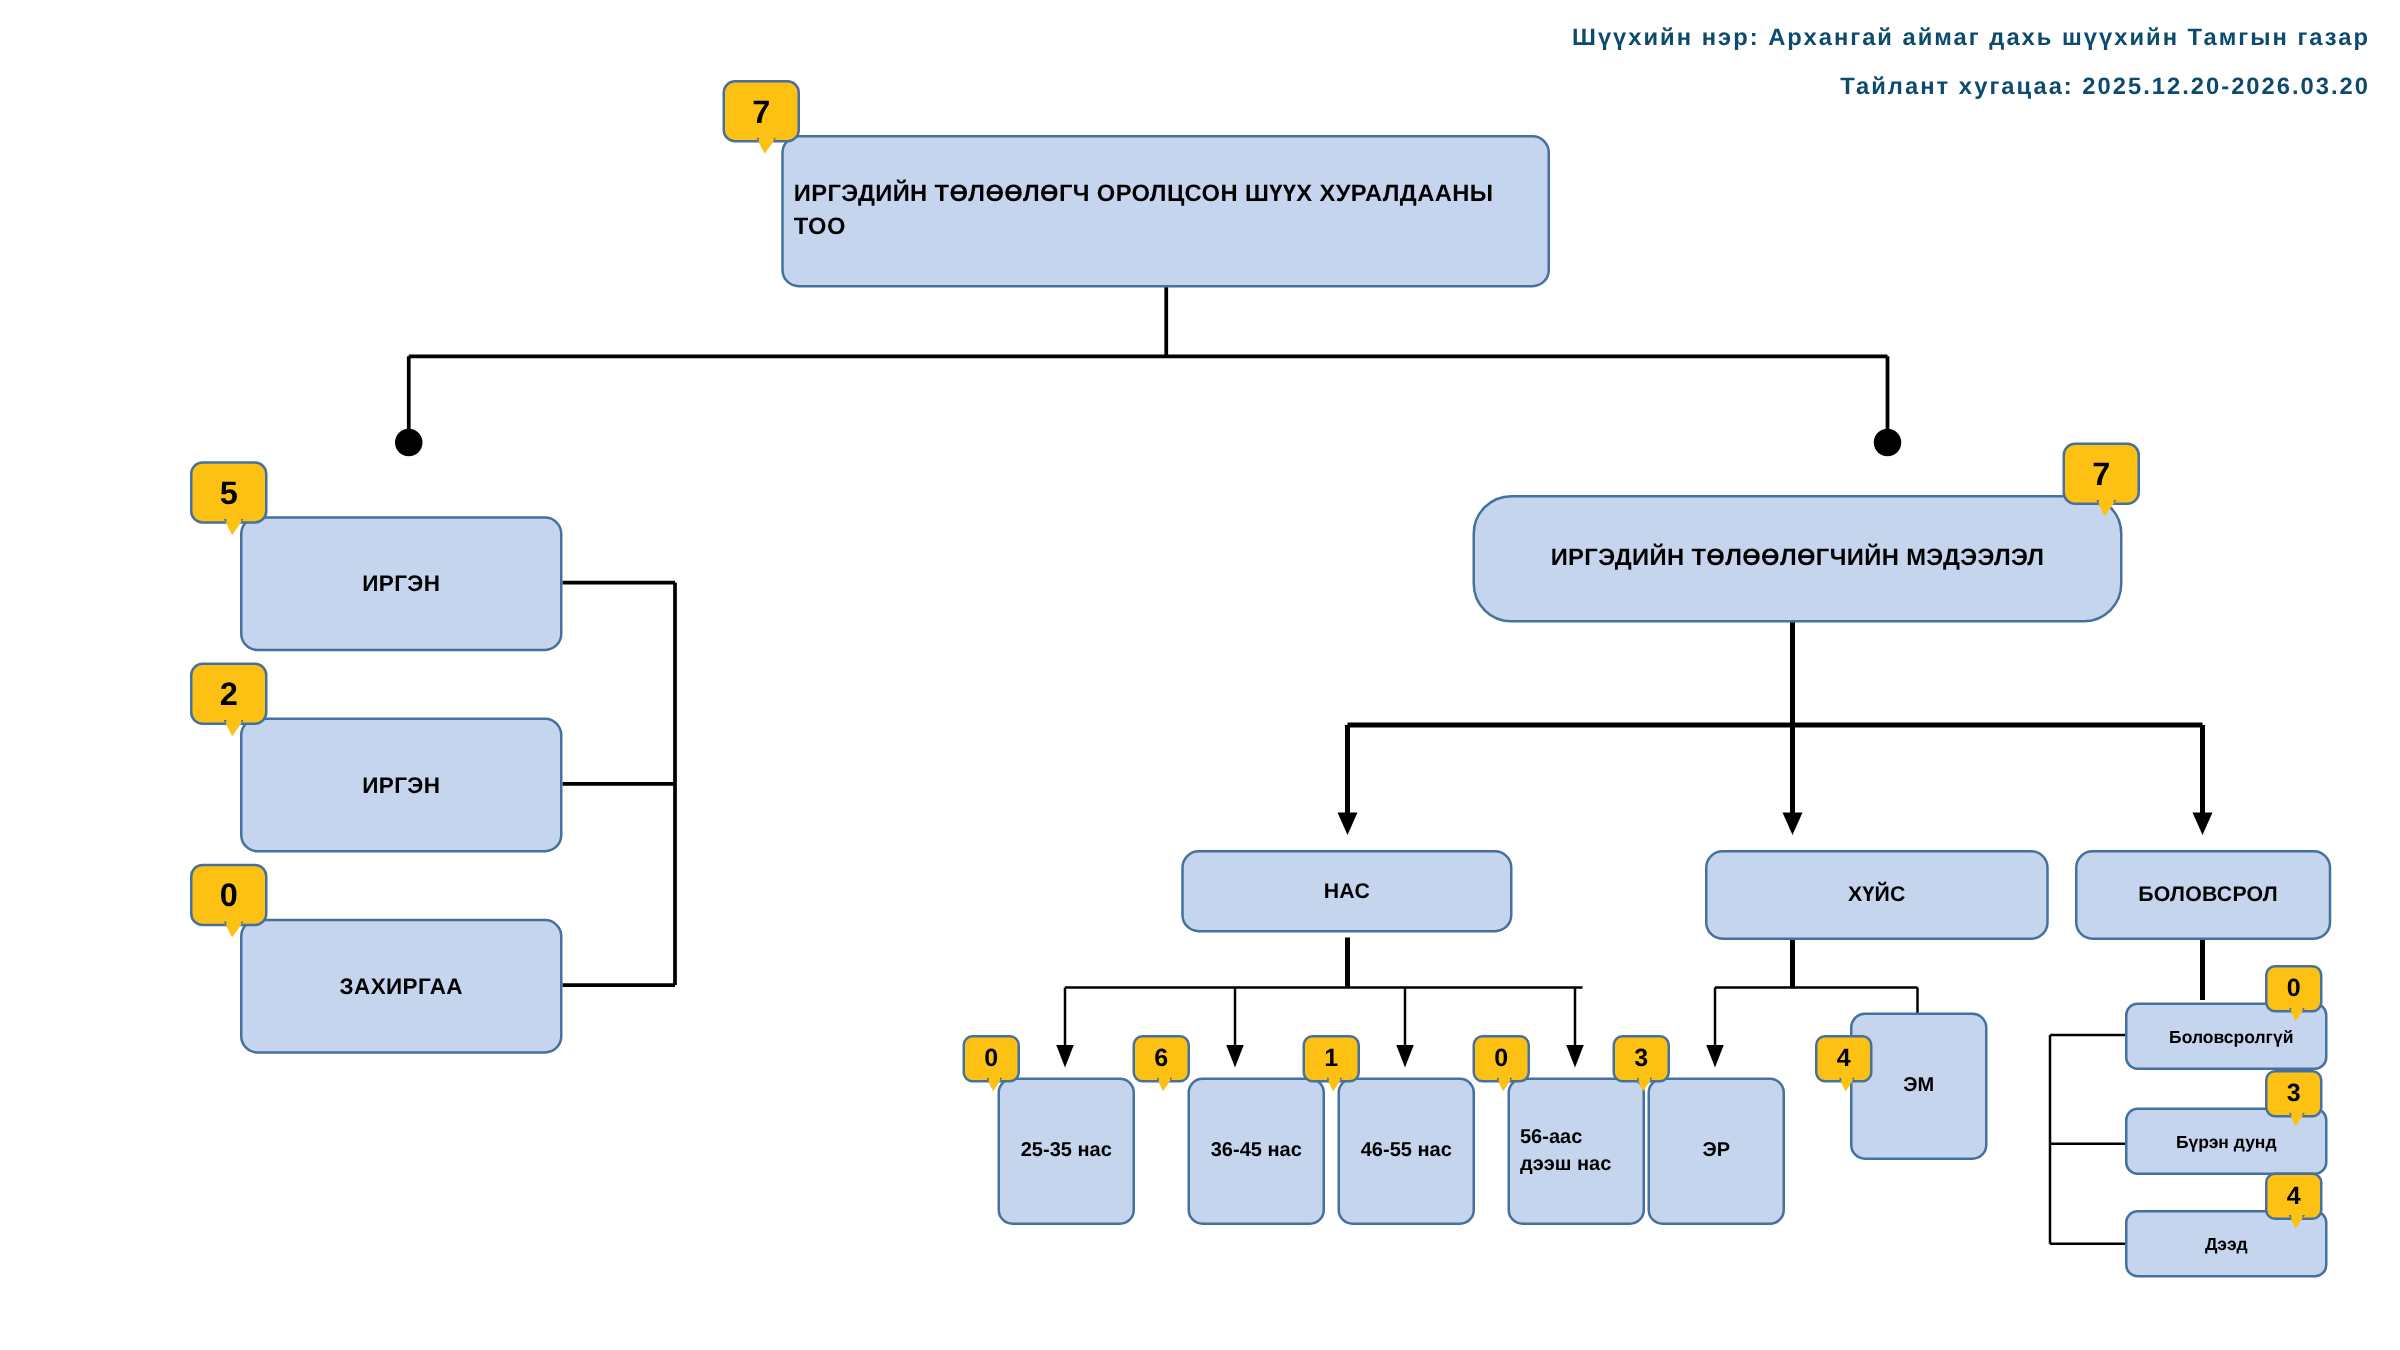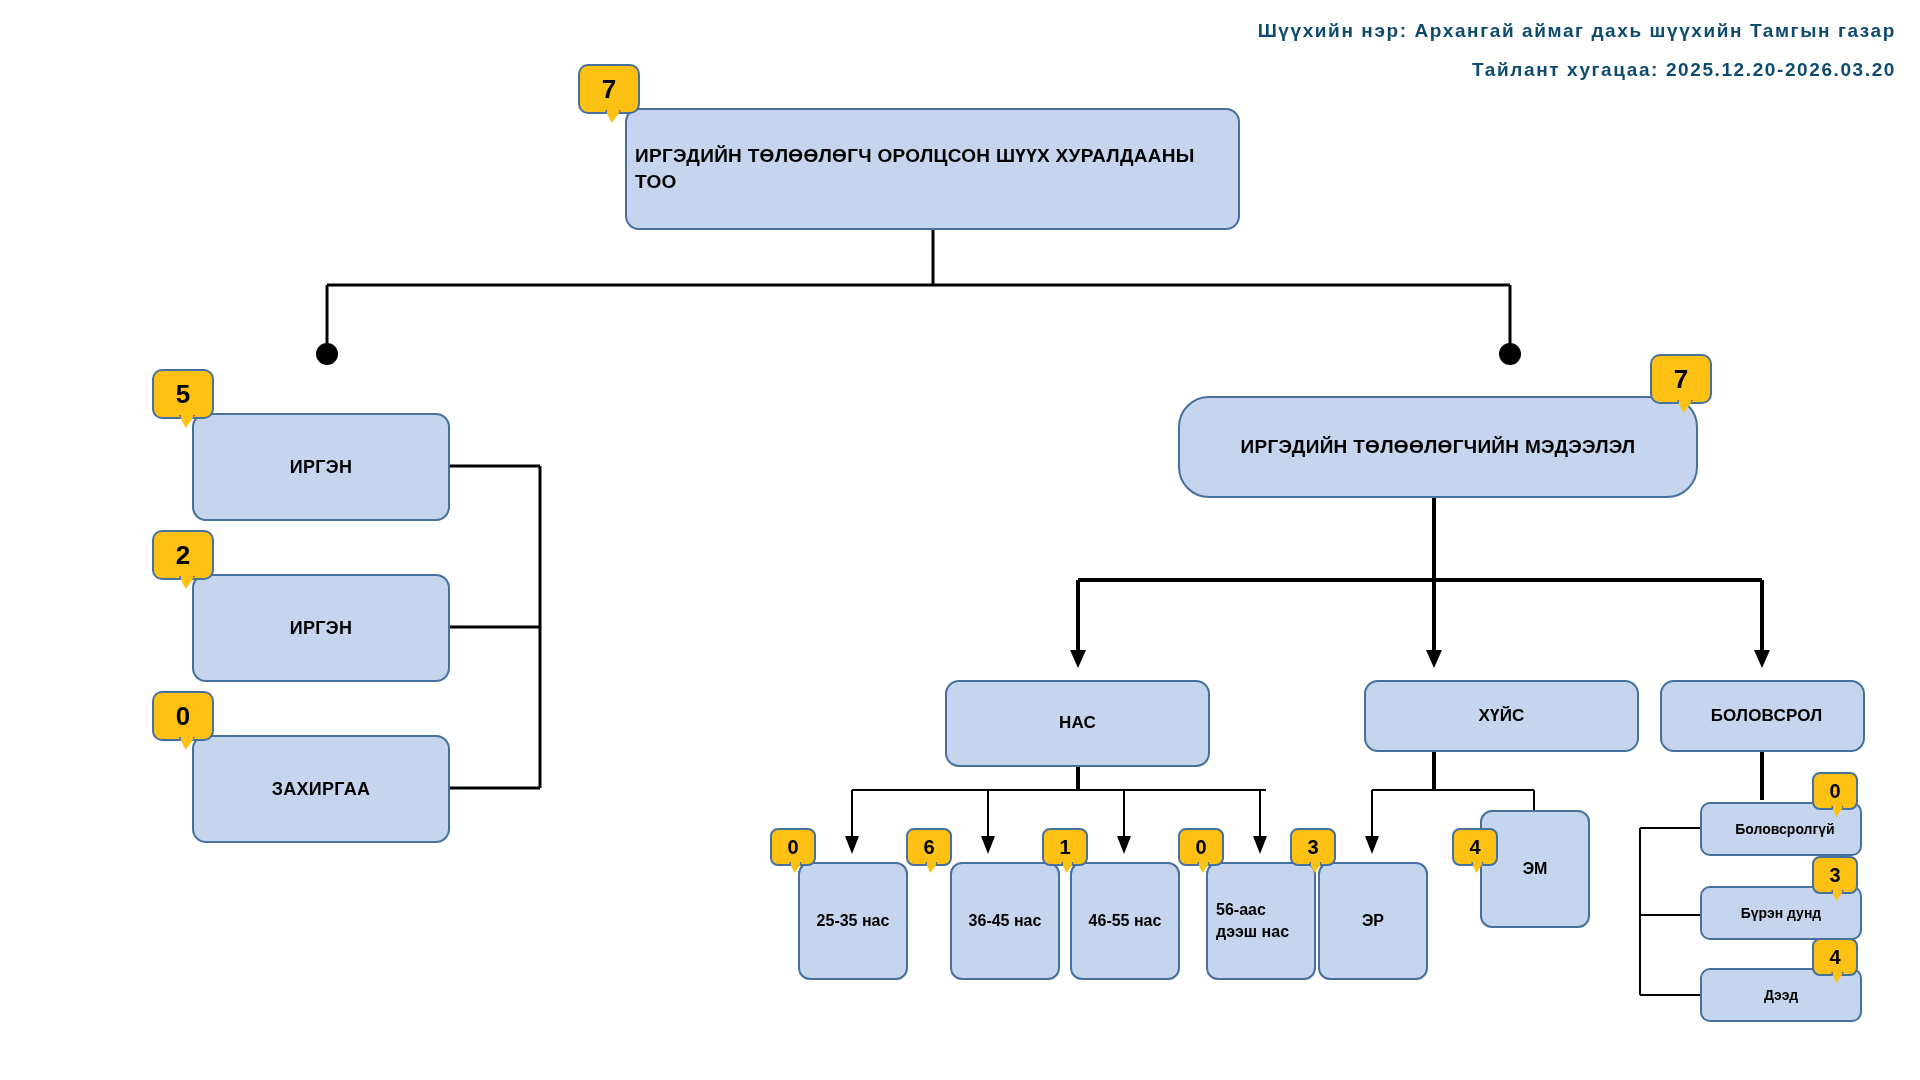--- a/index.html
+++ b/index.html
@@ -179,21 +179,21 @@
   </div>
 
   <div class="node big" style="left:1178px;top:396px;width:520px;height:102px;border-radius:31px;">
     <span>ИРГЭДИЙН ТӨЛӨӨЛӨГЧИЙН МЭДЭЭЛЭЛ</span>
   </div>
   <div class="badge" style="left:1650px;top:354px;">
     <div class="body">7</div>
     <div class="tail"></div>
   </div>
 
-  <div class="node sub" style="left:945px;top:680px;width:265px;height:87px;">
+  <div class="node sub" style="left:945px;top:680px;width:265px;height:66px;">
     <span>НАС</span>
   </div>
 
   <div class="node sub" style="left:1332px;top:680px;width:275px;height:72px;margin-left:32px;">
     <span>ХҮЙС</span>
   </div>
 
   <div class="node sub" style="left:1660px;top:680px;width:205px;height:72px;padding-left:16px;">
     <span>БОЛОВСРОЛ</span>
   </div>

